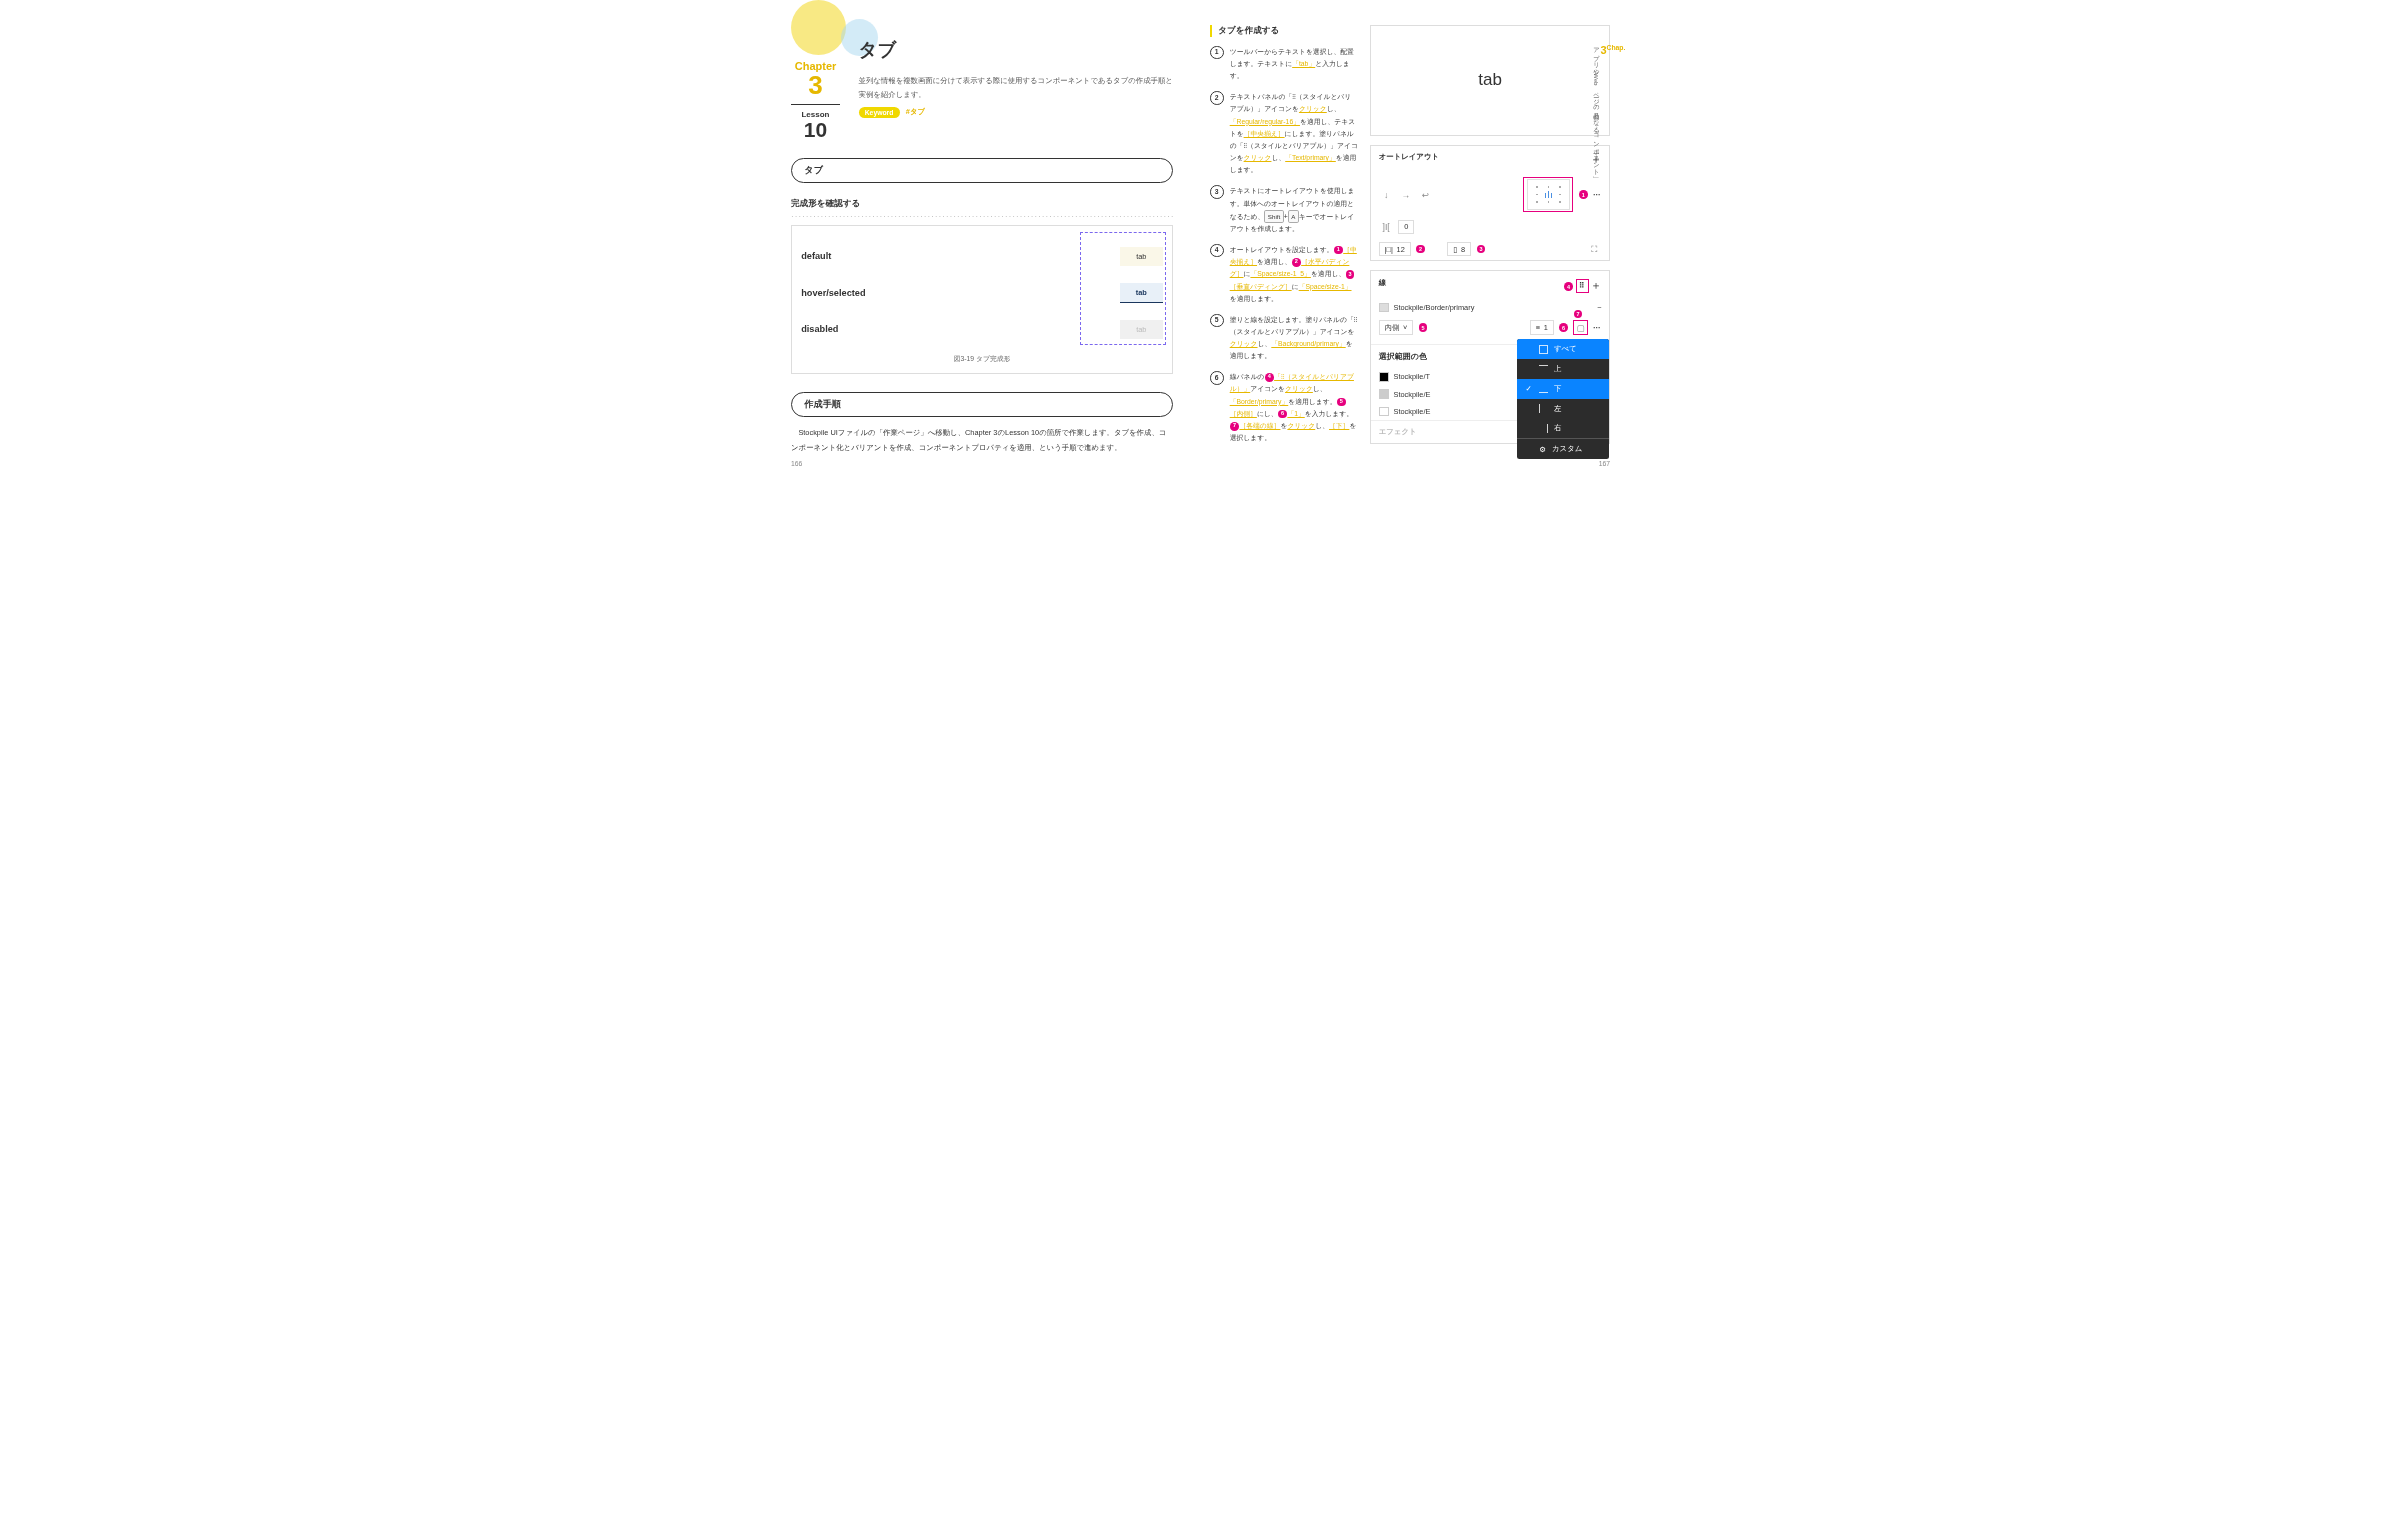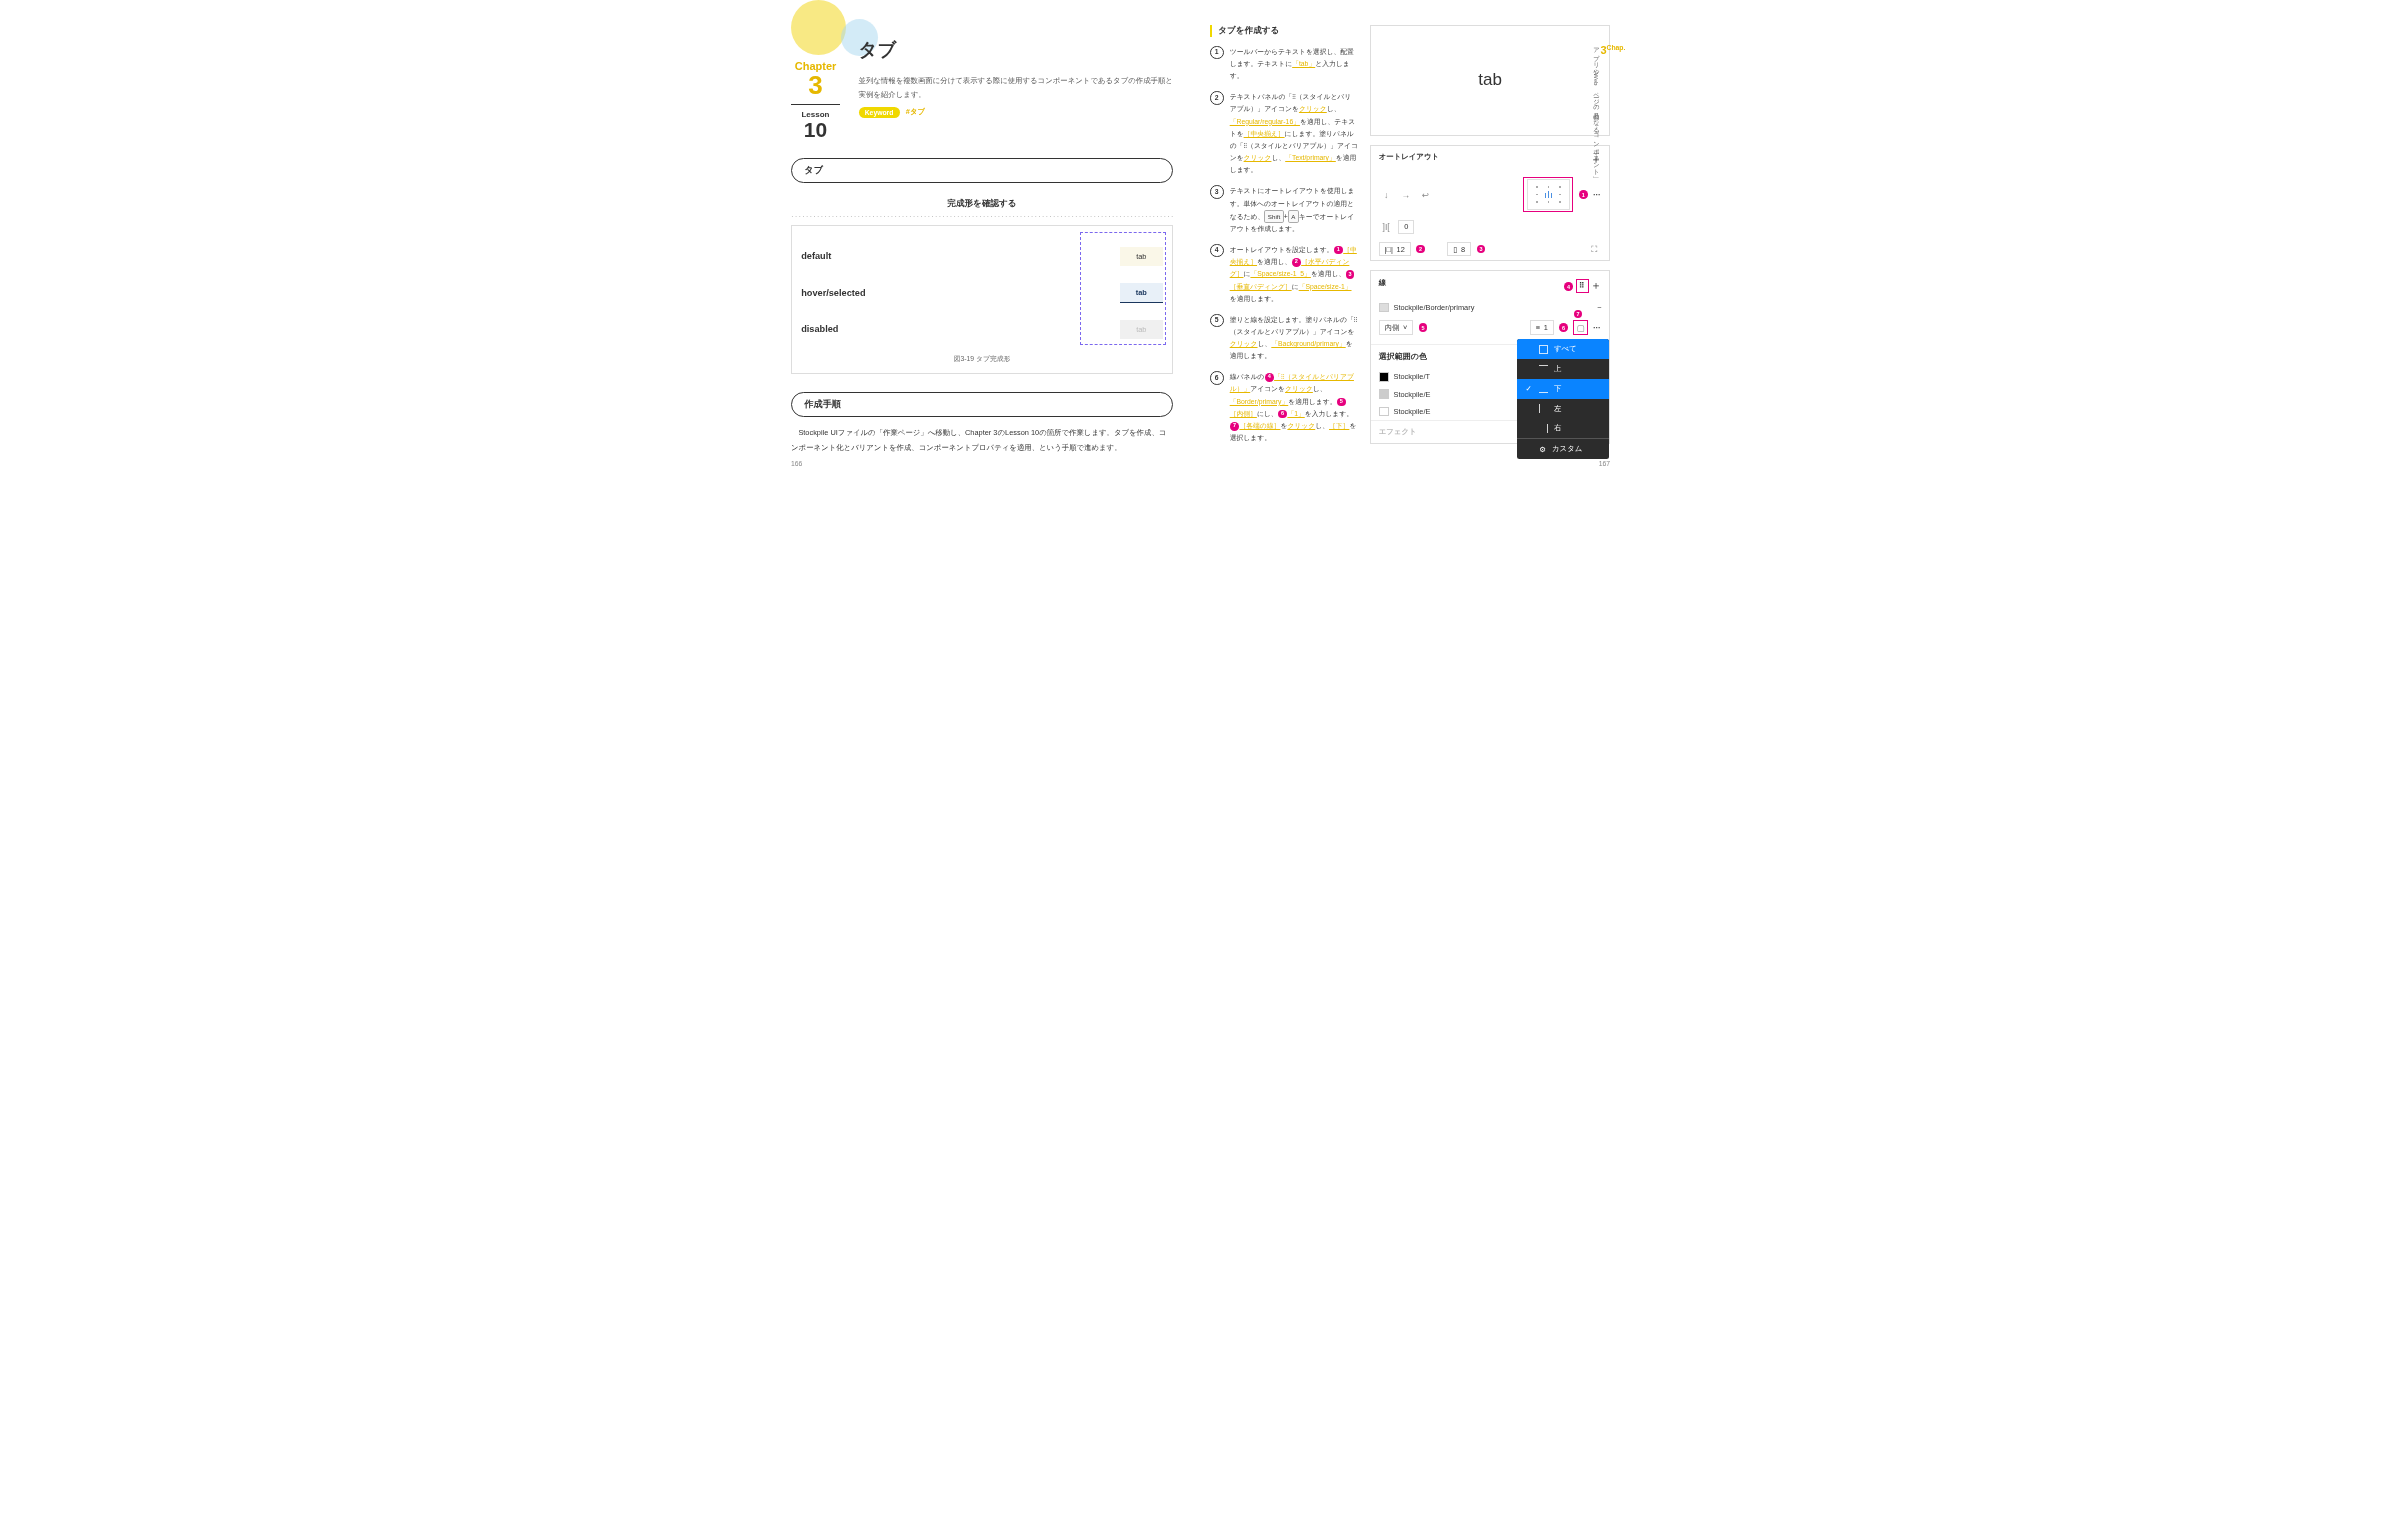--- a/index.html
+++ b/index.html
@@ -58,21 +58,21 @@
 
   .section-pill {
     border: 0.6px solid #333; border-radius: 615px;
     padding: 4.9px 12.3px; font-size: 9.2px; font-weight: 600;
     margin: 18.5px 0 9.2px 0;
   }
   p.body { line-height: 2; font-size: 7.4px; text-indent: 1em; margin: 0 0 4.9px 0; }
   .ul-accent { text-decoration: underline; text-decoration-color: var(--hl); text-decoration-thickness: 0.6px; text-underline-offset: 1.2px; color: inherit; }
   .hl-link { color: var(--hl); text-decoration: underline; text-underline-offset: 1.2px; }
 
-  h3.sub { font-size: 8.6px; font-weight: 700; margin: 15.4px 0 4.9px 0; text-align: center; }
+  h3.sub { font-size: 8.6px; font-weight: 700; margin: 15.4px 0 4.9px 0; }
   .wave-rule { height: 2.5px; background-image: radial-gradient(circle at 1.2px 1.2px, #888 0.6px, transparent 0.6px); background-size: 3.7px 2.5px; margin-bottom: 7.4px; opacity: 0.5; }
 
   .two-col { display: flex; gap: 9.2px; }
   .two-col .txt { flex: 0 0 44%; font-size: 7.4px; line-height: 1.9; }
   .fig-link { color: var(--magenta); }
 
   .fig-box {
     flex: 1; border: 0.6px solid #ddd; padding: 12.3px 9.2px 9.2px 9.2px; position: relative;
   }
   .dashed-group {

